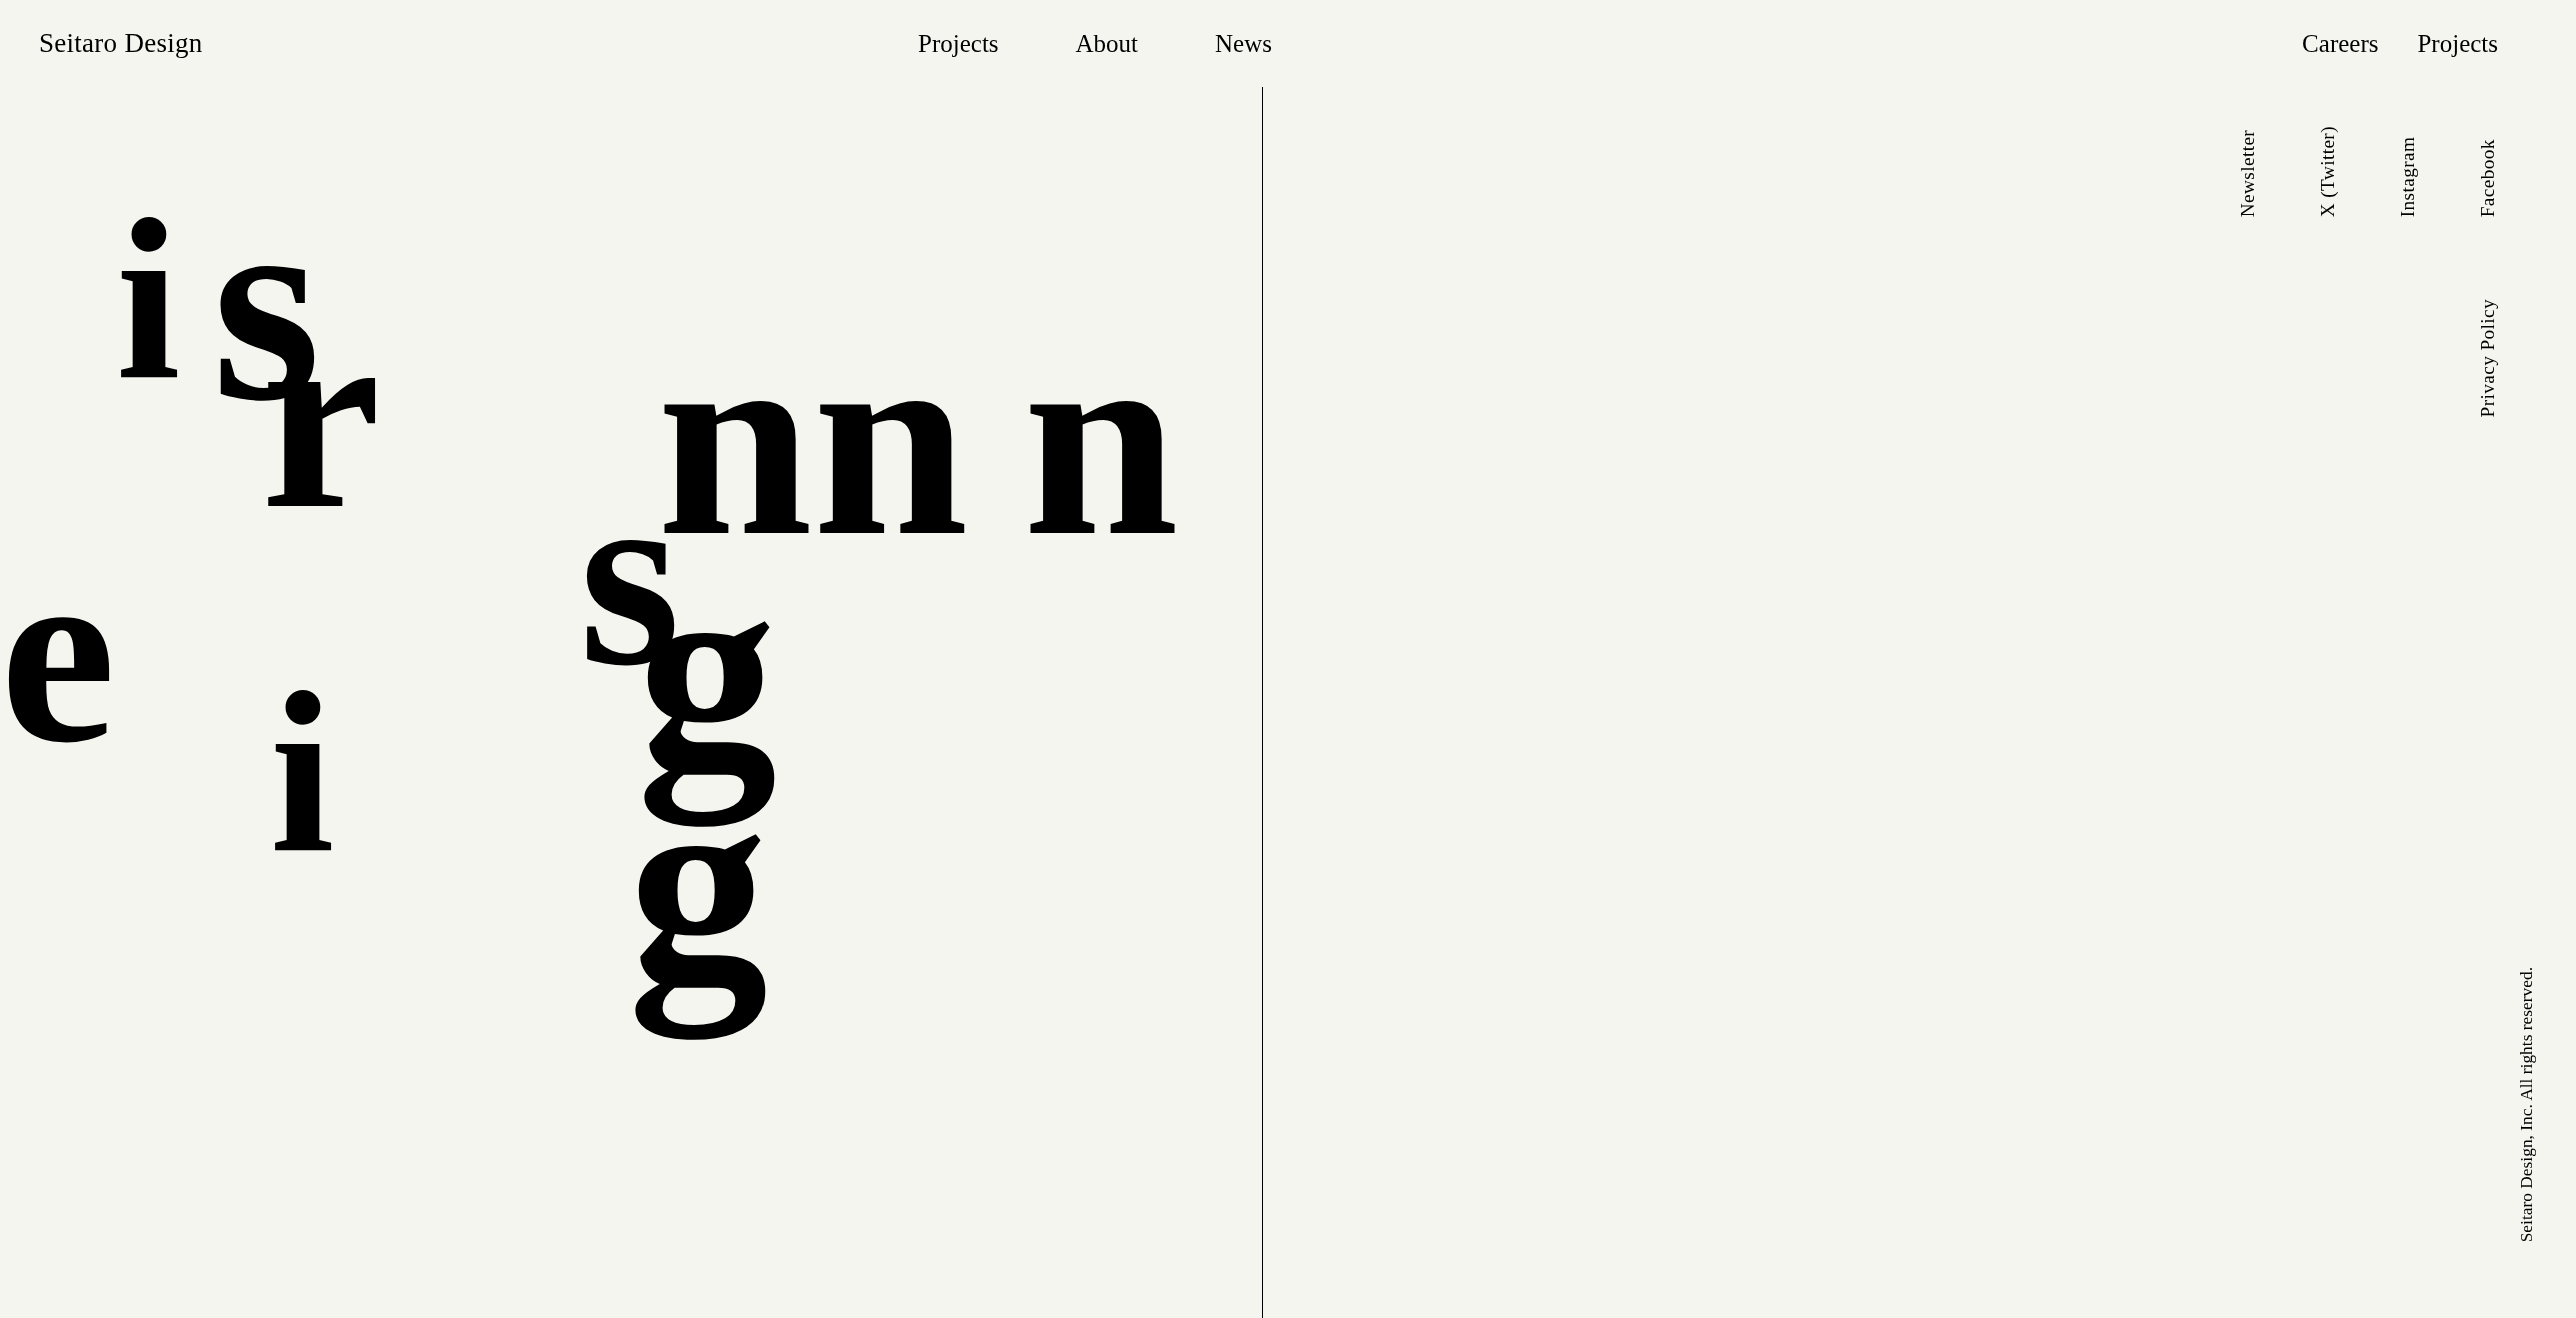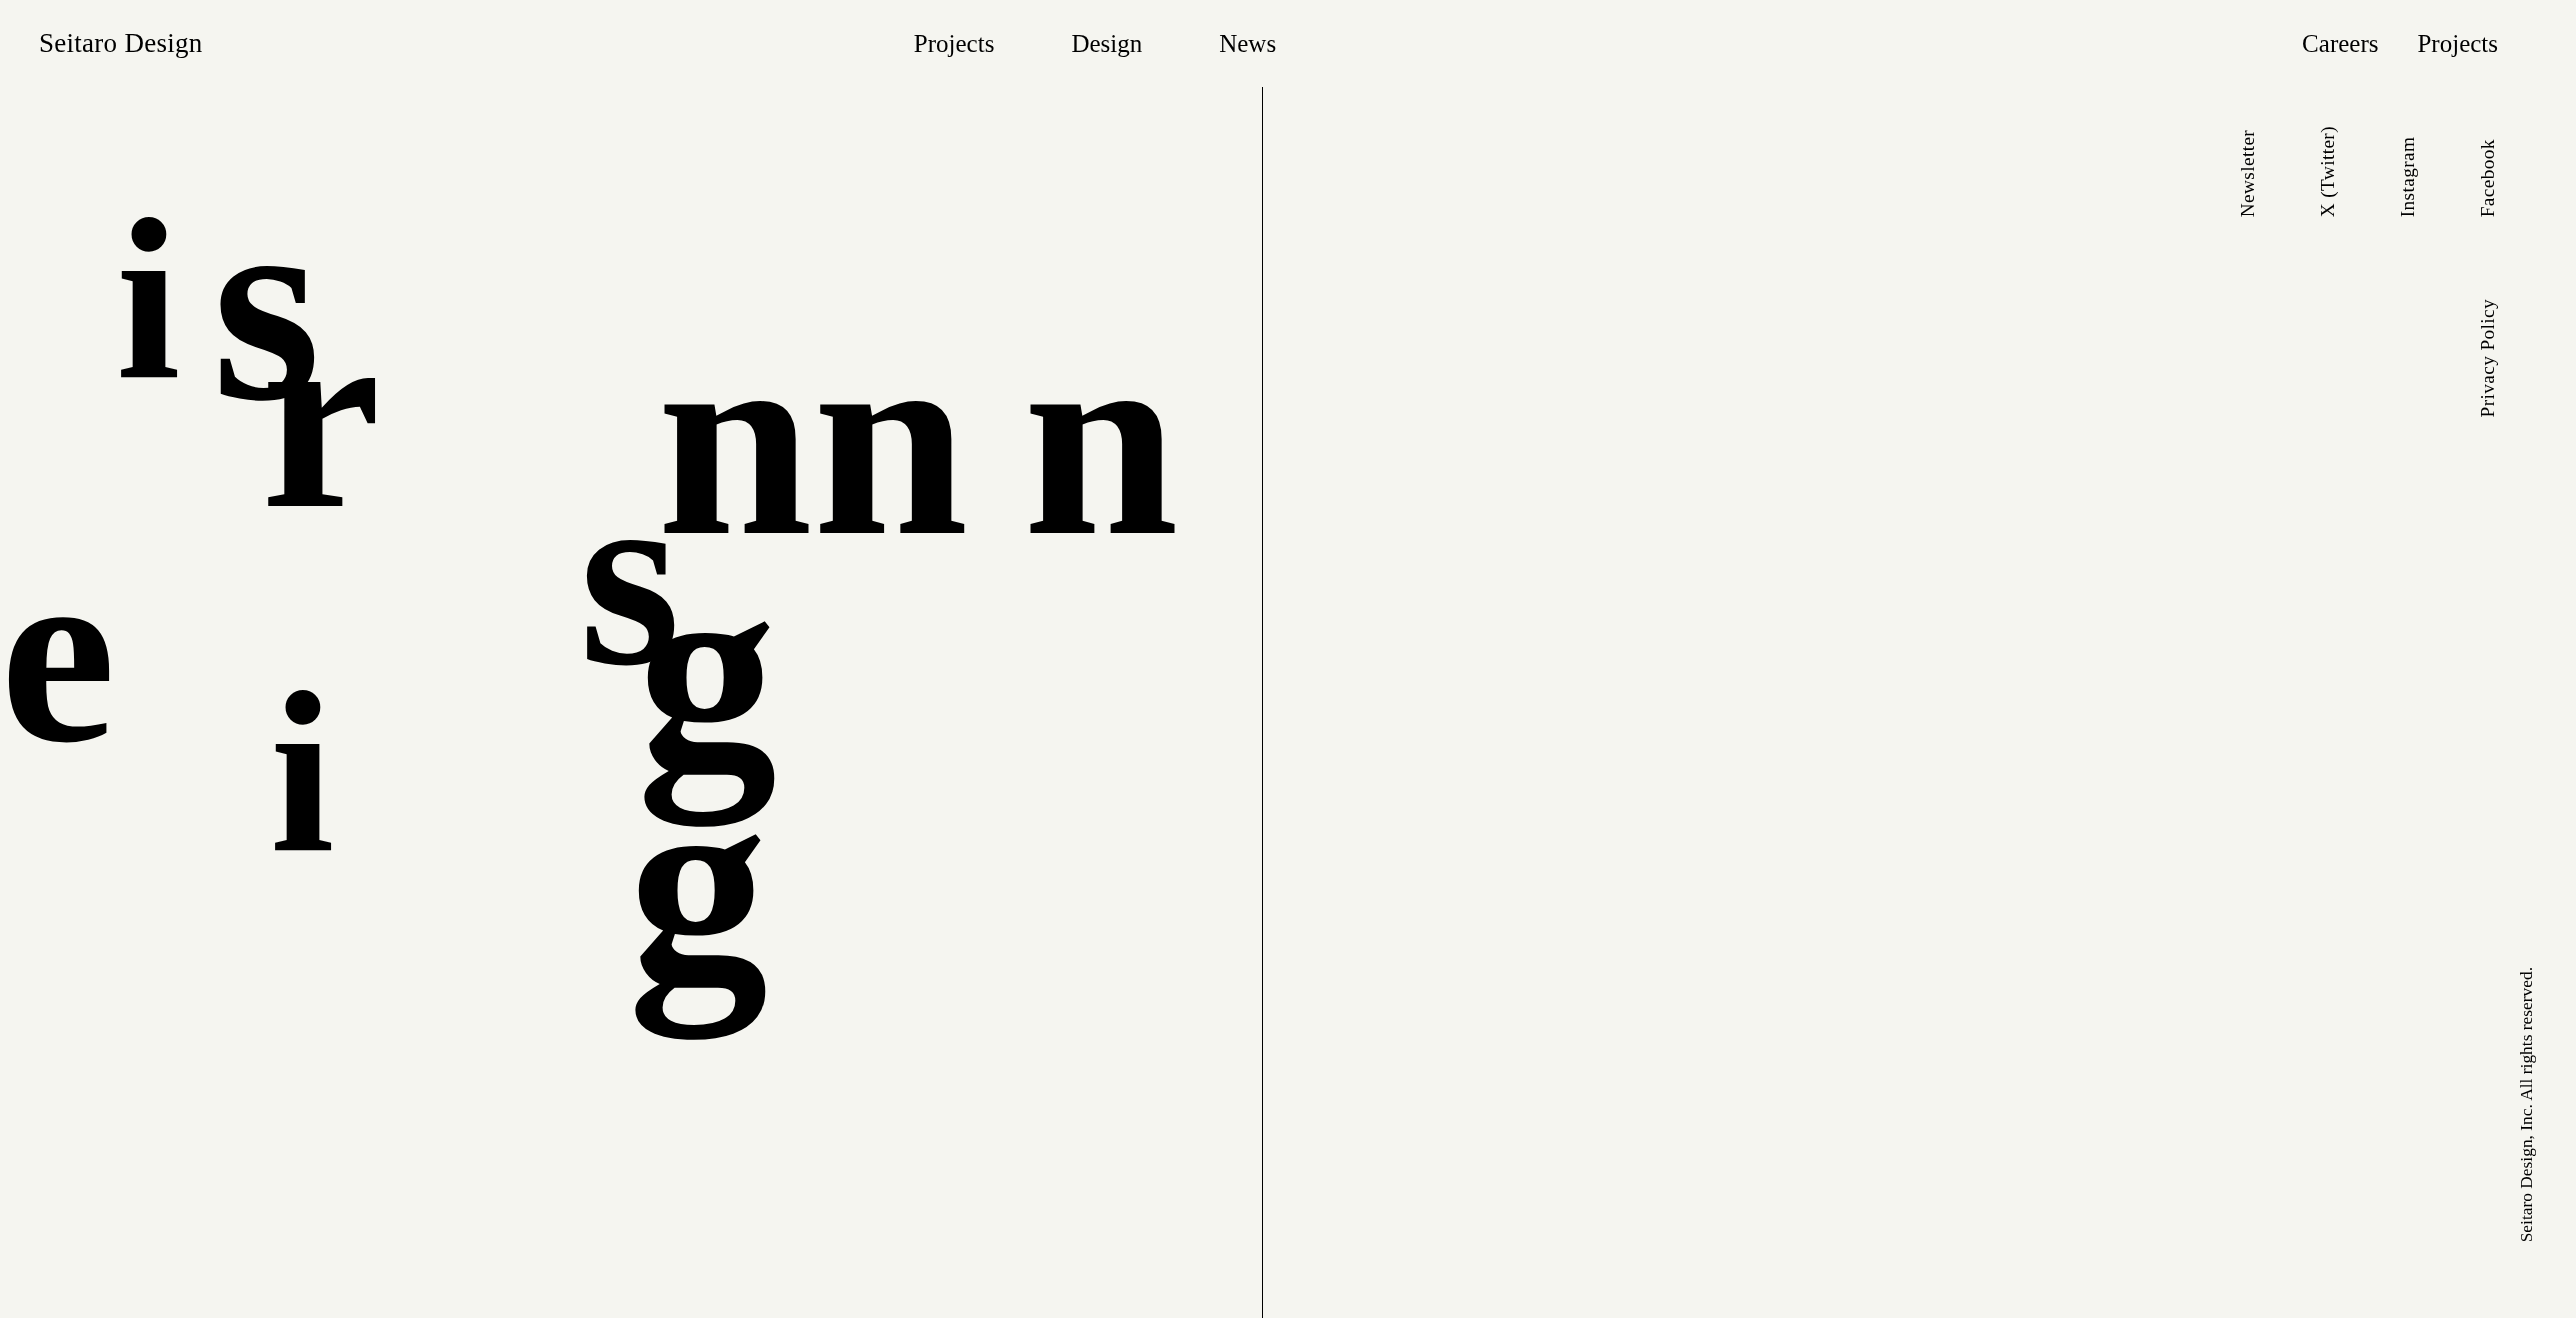--- a/index.html
+++ b/index.html
@@ -225,21 +225,21 @@
     }
   </style>
 </head>
 <body>
 
 <header class="header">
   <a class="logo">Seitaro Design</a>
 
   <nav class="nav-center">
     <a>Projects</a>
-    <a>Design</a>
+    <a>About</a>
     <a>News</a>
   </nav>
 
   <nav class="nav-right">
     <a>Careers</a>
     <a>Projects</a>
   </nav>
 </header>
 
 <div class="main-area">

